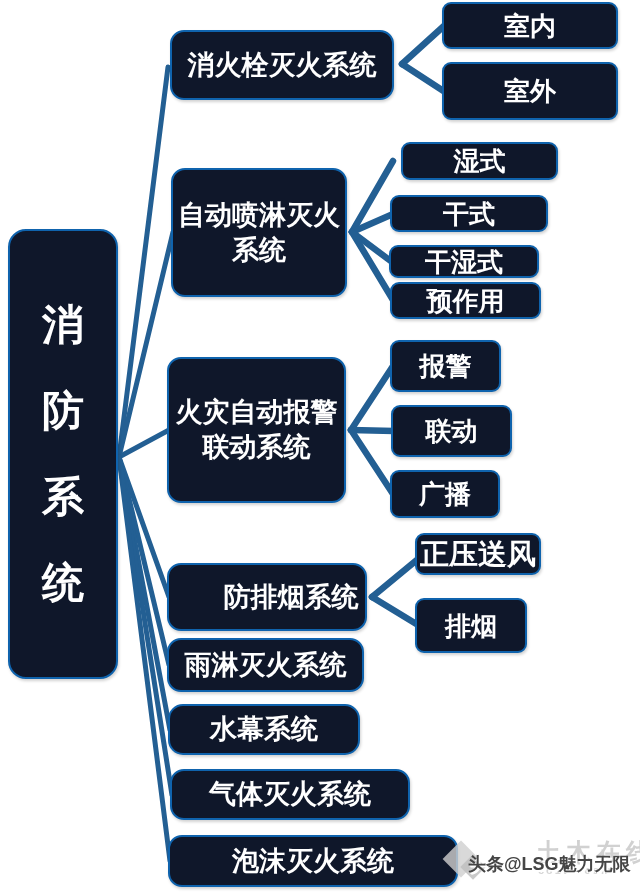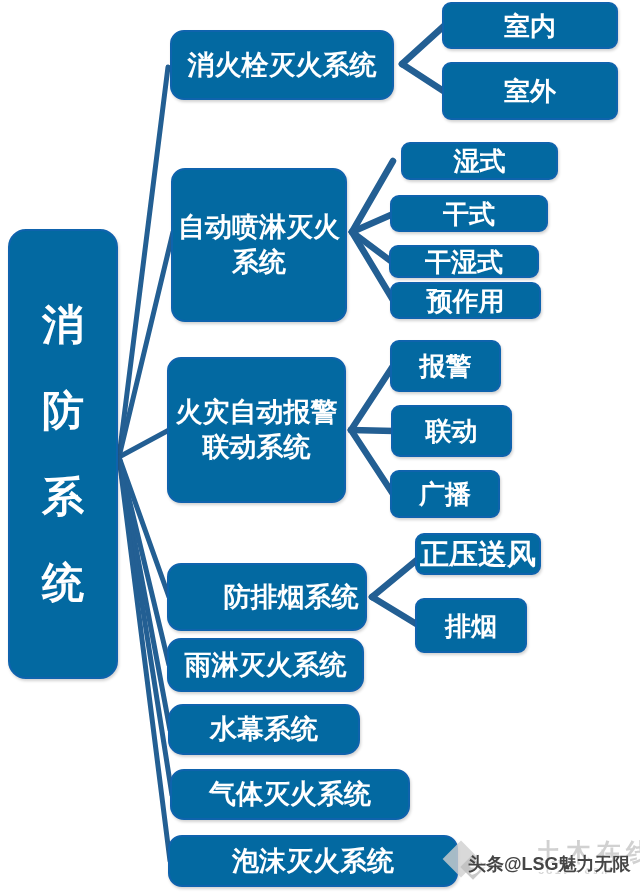--- a/index.html
+++ b/index.html
@@ -5,21 +5,21 @@
   html,body{margin:0;padding:0;background:#ffffff;}
   .stage{
     position:relative;width:640px;height:893px;background:#ffffff;overflow:hidden;
     font-family:"Liberation Sans","DejaVu Sans",sans-serif;
   }
   .connectors{position:absolute;left:0;top:0;width:640px;height:893px;z-index:1;}
   .connectors line{stroke:#235F93;stroke-linecap:round;}
   .connectors .rootline{stroke-width:5;}
   .connectors .fanline{stroke-width:6.5;}
   .node{
-    position:absolute;z-index:2;background:#0369a1;color:#FFFFFF;
+    position:absolute;z-index:2;background:#0f172a;color:#FFFFFF;
     display:flex;flex-direction:column;align-items:center;justify-content:center;
     font-weight:700;text-align:center;box-sizing:border-box;
     border:2px solid #0F63AD;box-shadow:1px 2px 3px rgba(0,0,0,0.18);
   }
   .root{border-radius:18px;font-size:42px;gap:30px;letter-spacing:0;}
   .lvl2{font-size:27px;border-radius:14px;line-height:35px;}
   .lvl3{font-size:26px;border-radius:9px;line-height:28px;}
   .wm{position:absolute;left:440px;top:828px;width:200px;height:64px;z-index:3;}
   .wm-site{
     position:absolute;left:60px;top:8px;font-size:25px;font-weight:700;
@@ -73,21 +73,21 @@
     <span>消</span>
     <span>防</span>
     <span>系</span>
     <span>统</span>
   </div>
 
   <div class="node lvl2" style="left:170px;top:30px;width:224px;height:70px;">
     <span>消火栓灭火系统</span>
   </div>
 
-  <div class="node lvl2" style="left:171px;top:168px;width:176px;height:154px;">
+  <div class="node lvl2" style="left:171px;top:168px;width:176px;height:129px;">
     <span>自动喷淋灭火</span>
     <span>系统</span>
   </div>
 
   <div class="node lvl2" style="left:167px;top:357px;width:179px;height:146px;">
     <span>火灾自动报警</span>
     <span>联动系统</span>
   </div>
 
   <div class="node lvl2" style="left:167px;top:563px;width:200px;height:68px;padding-left:48px;">

